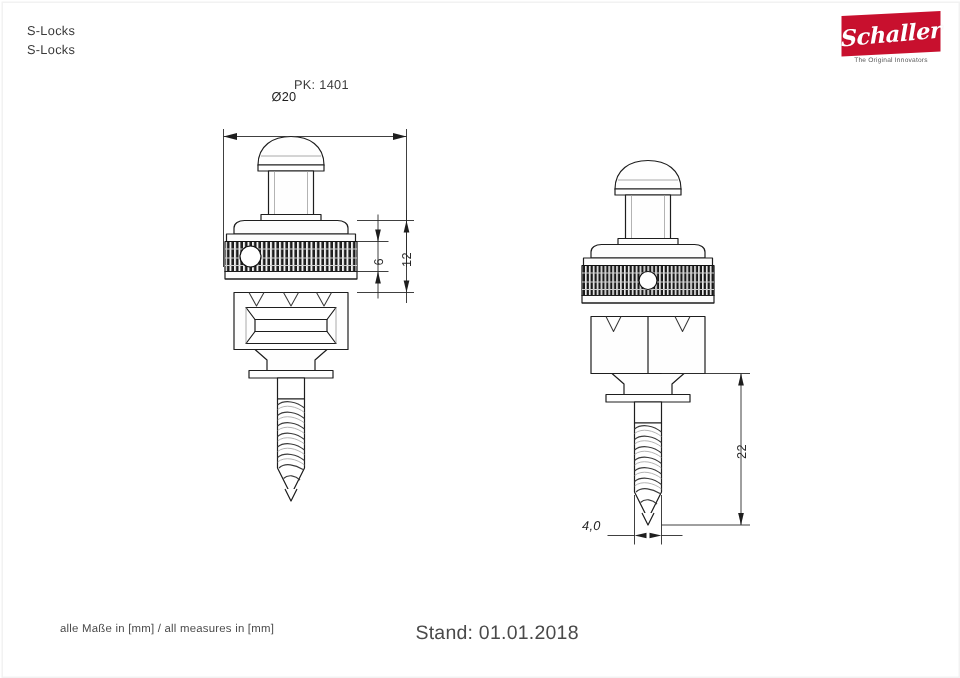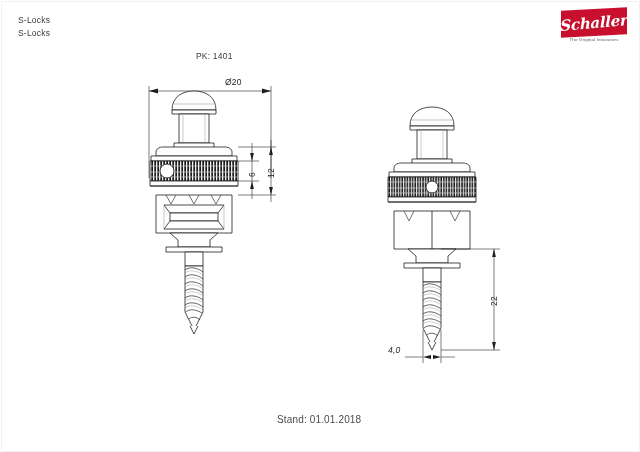--- a/index.html
+++ b/index.html
@@ -67,21 +67,21 @@
     white-space:nowrap;
   }
   
   .footer-left{
     position:absolute;left:40px;top:414px;
     font-size:7.6px;letter-spacing:.15px;color:#4a4a4a;
     white-space:nowrap;
   }
   .footer-right{
     position:absolute;left:277px;top:414px;
-    font-size:10px;letter-spacing:.15px;color:#4a4a4a;
+    font-size:13px;letter-spacing:.15px;color:#4a4a4a;
     white-space:nowrap;
   }
   
   .drawing{
     position:absolute;left:0;top:0;width:640px;height:452px;
   }
   .dim-label{
     position:absolute;
     font-size:8.5px;color:#1e1e1e;
     letter-spacing:.2px;
@@ -324,26 +324,27 @@
           <line x1="423" y1="330" x2="423" y2="363"></line>
           <line x1="441" y1="330" x2="441" y2="363"></line>
           <line x1="405" y1="357" x2="423" y2="357"></line>
           <line x1="441" y1="357" x2="455" y2="357"></line>
           <polygon points="423,357 431,355.1 431,358.9" fill="#1e1e1e" stroke="none"></polygon>
           <polygon points="441,357 433,355.1 433,358.9" fill="#1e1e1e" stroke="none"></polygon>
         </g>
       </g>
     </svg>
 
-    <div class="dim-label" style="left:181px;top:77px;margin-left:44px;">Ø20</div>
+    <div class="dim-label" style="left:181px;top:59px;">Ø20</div>
 
     <div class="dim-label vert" style="left:247px;top:177px;">6</div>
 
     <div class="dim-label vert" style="left:266px;top:178px;">12</div>
 
     <div class="dim-label vert" style="left:489px;top:306px;">22</div>
 
     <div class="dim-label" style="left:388px;top:345px;font-style:italic;">4,0</div>
   </div>
 
+  <div class="footer-left">alle Maße in [mm] / all measures in [mm]</div>
   <div class="footer-right">Stand: 01.01.2018</div>
 
 </div>
 
 </body></html>

